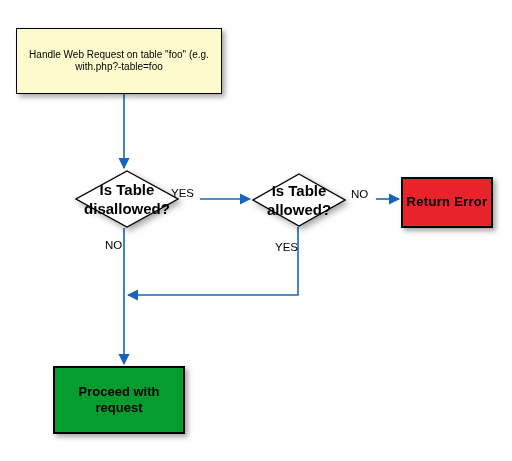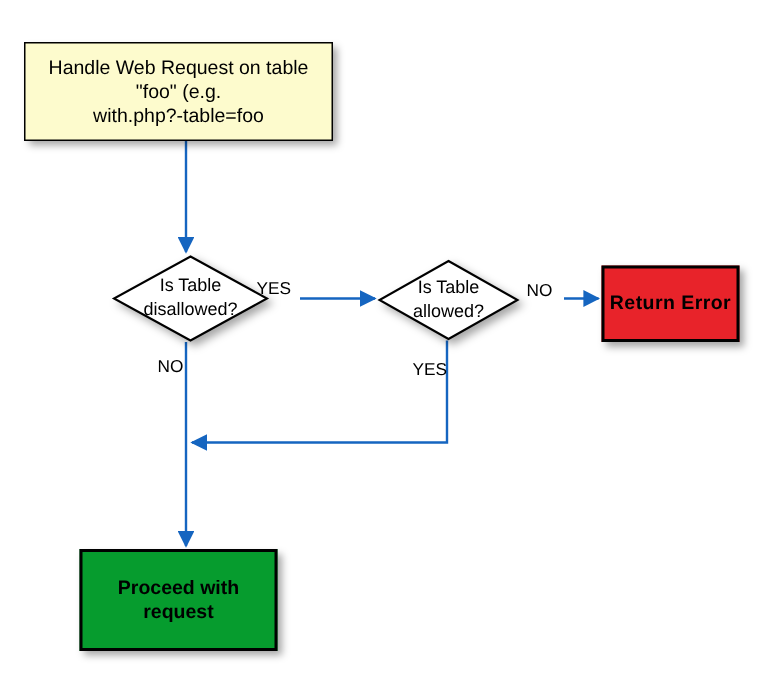--- a/index.html
+++ b/index.html
@@ -36,21 +36,21 @@
     border: 1px solid #000000;
     box-shadow: 3px 3px 5px rgba(0,0,0,0.35);
   }
 
   #node-start {
     left: 16px;
     top: 28px;
     width: 206px;
     height: 66px;
     background: #fdfbcd;
-    font-size: 13px;
+    font-size: 10px;
     padding: 0 9px;
   }
 
   #node-error {
     left: 401px;
     top: 177px;
     width: 92px;
     height: 51px;
     background: #e8232a;
     border-width: 2px;
@@ -83,24 +83,25 @@
   .diamond-label {
     position: absolute;
     left: 0;
     top: 0;
     width: 100%;
     height: 100%;
     display: flex;
     align-items: center;
     justify-content: center;
     text-align: center;
-    font-size: 12px;
+    font-size: 15px;
     color: #000000;
     line-height: 1.3;
     pointer-events: none;
+    font-weight: bold;
   }
 
   #node-disallowed { left: 75px; top: 170px; width: 104px; height: 58px; }
   #node-allowed    { left: 252px; top: 173px; width: 94px; height: 54px; }
 
   
   #connectors {
     position: absolute;
     left: 0;
     top: 0;

